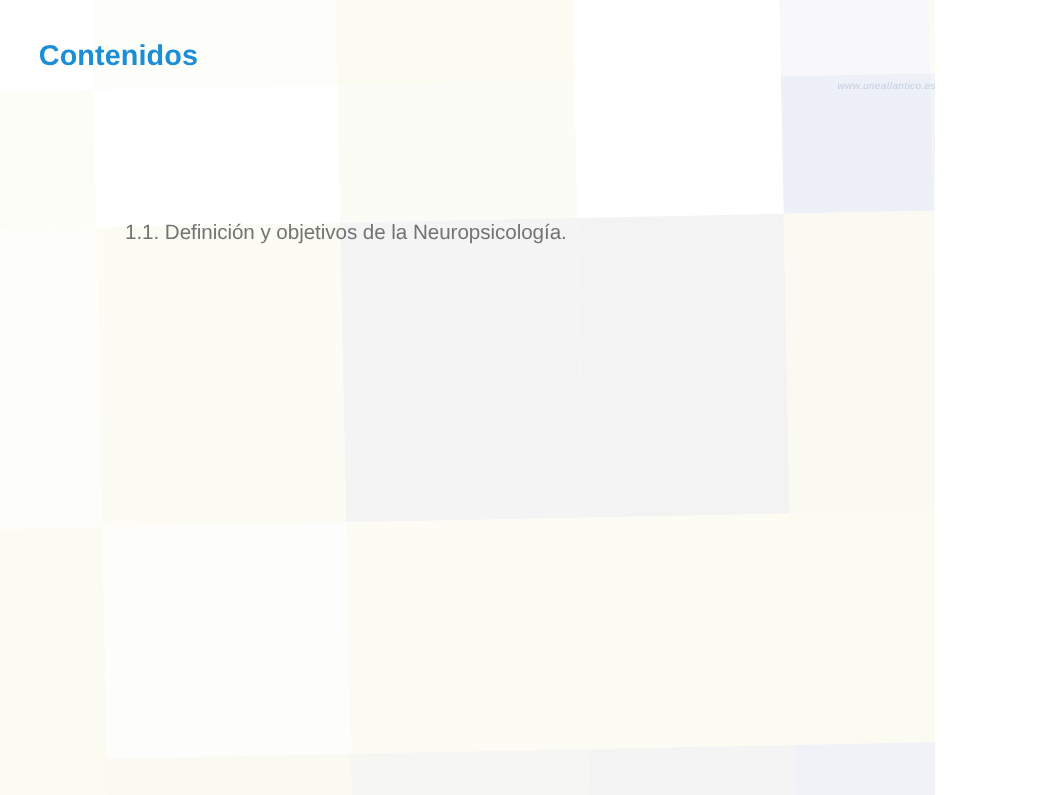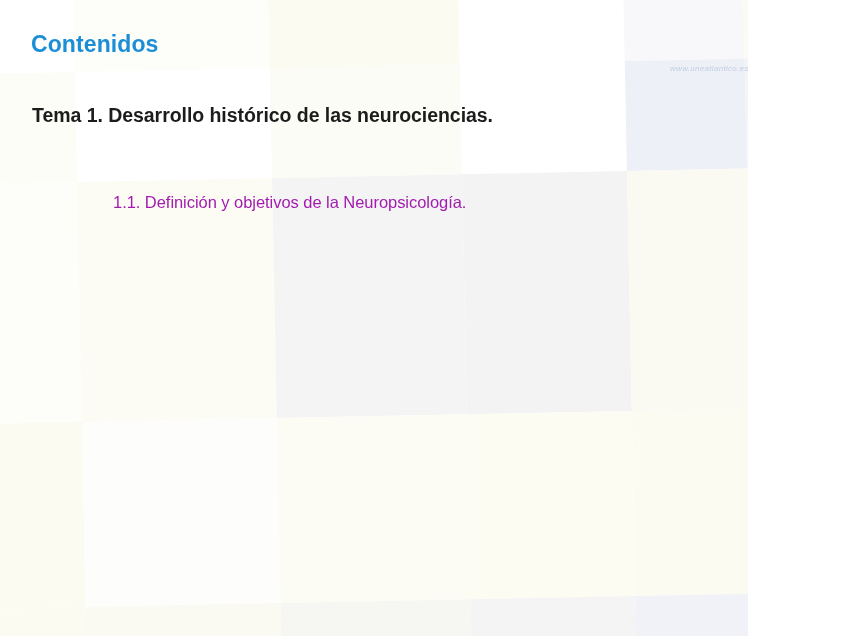--- a/index.html
+++ b/index.html
@@ -75,28 +75,27 @@
     top: 104px;
     font-size: 19.5px;
     font-weight: bold;
     letter-spacing: -0.05px;
     color: #1c1c1c;
     white-space: nowrap;
   }
 
   .subtopic {
     position: absolute;
-    left: 113px;
+    left: 100px;
     top: 177px;
     font-size: 16.5px;
     font-weight: normal;
     letter-spacing: -0.05px;
-    color: #a21caf;
+    color: #737373;
     white-space: nowrap;
-    margin-top: 16px;
   }
 
   .watermark {
     position: absolute;
     left: 670px;
     top: 64px;
     font-size: 8px;
     font-style: italic;
     letter-spacing: 0.3px;
     color: #b9c8dd;
@@ -147,21 +146,20 @@
       <div class="tile dots" style="left:700px; top:670px; width:120px; height:120px; background:#f1f2f7;"></div>
       <div class="tile dots" style="left:820px; top:670px; width:180px; height:120px; background:#f0f1f6;"></div>
 
     </div>
   </div>
 
   <div class="content">
 
     <div class="slide-title">Contenidos</div>
 
-    <div class="topic-heading">Tema 1. Desarrollo histórico de las neurociencias.</div>
 
     <div class="subtopic">1.1. Definición y objetivos de la Neuropsicología.</div>
 
     <div class="watermark">www.uneatlantico.es</div>
 
   </div>
 
 </div>
 
 </body></html>

